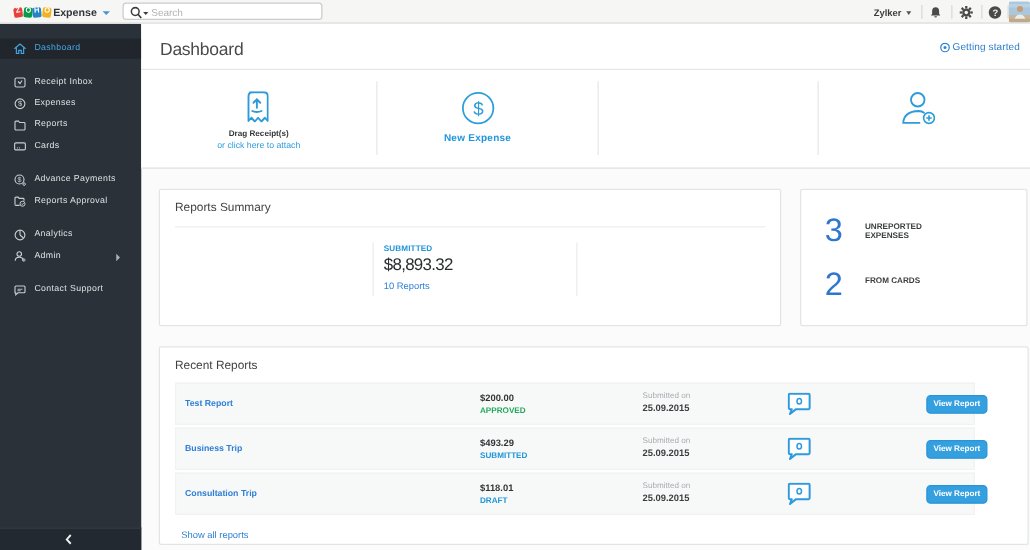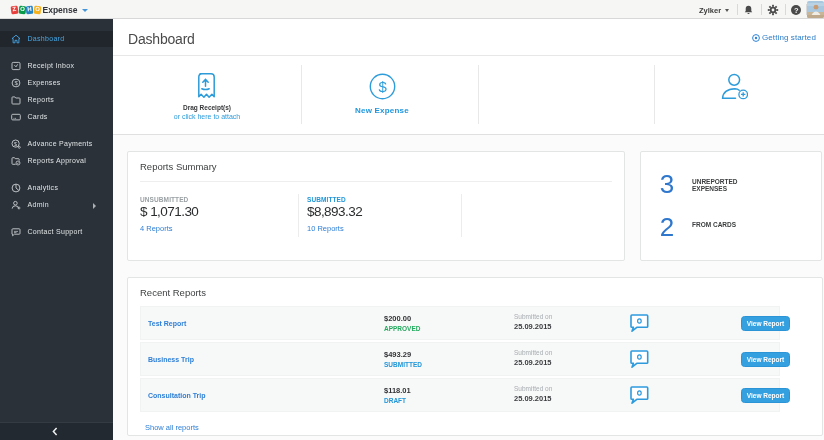--- a/index.html
+++ b/index.html
@@ -150,20 +150,28 @@
 
   <div class="topbar">
     <div class="logo">
       <span class="lbox lz">Z</span>
         <span class="lbox lo1">O</span>
         <span class="lbox lh">H</span>
         <span class="lbox lo2">O</span>
       <span class="lname">Expense</span>
         <span class="lcaret"></span>
     </div>
+    <div class="search">
+      <svg style="position:absolute;left:5px;top:1.5px" width="16" height="11" viewBox="0 0 16 11">
+          <circle cx="4.2" cy="4.2" r="3.1" fill="none" stroke="#3c3c3c" stroke-width="1.2"></circle>
+          <line x1="6.4" y1="6.4" x2="9" y2="9.4" stroke="#3c3c3c" stroke-width="1.3"></line>
+          <path d="M10.5 4.5 l2.1 2.5 2.1-2.5z" fill="#3c3c3c"></path>
+        </svg>
+      <div class="ph">Search</div>
+    </div>
     <div class="zylker">Zylker <span class="c"></span></div>
     <div class="tsep" style="left:737px"></div>
     <div class="tsep" style="left:761px"></div>
     <div class="tsep" style="left:785px"></div>
     <div class="tsep" style="left:806px"></div>
     <svg style="position:absolute;left:743px;top:4.5px" width="11" height="11" viewBox="0 0 11 11">
         <path d="M5.5 0.8 c-1.8 0-2.8 1.2-2.8 2.9 V6 L1.8 7.3 h7.4 L8.3 6 V3.7 C8.3 2 7.3 0.8 5.5 0.8 z" fill="#4a4a4a"></path>
         <path d="M4.4 7.9 a1.1 1.1 0 0 0 2.2 0 z" fill="#4a4a4a"></path>
       </svg>
     <svg style="position:absolute;left:767px;top:4px" width="12" height="12" viewBox="0 0 12 12">
@@ -235,25 +243,20 @@
         <circle cx="24.2" cy="21.4" r="4.3" fill="#fff" stroke="#2d9cdb" stroke-width="1.3"></circle>
         <path d="M24.2 19.2 v4.4 M22 21.4 h4.4" fill="none" stroke="#2d9cdb" stroke-width="1.3"></path>
       </svg>
   </div>
 
   <div class="card" style="left:127px;top:151px;width:498px;height:110px">
     <div class="cardtitle">Reports Summary</div>
     <div class="sum-hr"></div>
     <div class="vsep" style="left:170px"></div>
     <div class="vsep" style="left:333px"></div>
-    <div class="scol" style="position:absolute;left:12px;top:44px">
-      <div class="lab gray">UNSUBMITTED</div>
-      <div class="amt">$ 1,071.30</div>
-      <div class="rep">4 Reports</div>
-    </div>
     <div class="scol" style="position:absolute;left:179px;top:44px">
       <div class="lab blue">SUBMITTED</div>
       <div class="amt">$8,893.32</div>
       <div class="rep">10 Reports</div>
     </div>
   </div>
 
   <div class="card" style="left:640px;top:151px;width:182px;height:110px">
     <div class="bignum" style="left:14px;top:17px">3</div>
     <div class="biglab" style="top:26px">UNREPORTED<br>EXPENSES</div>

